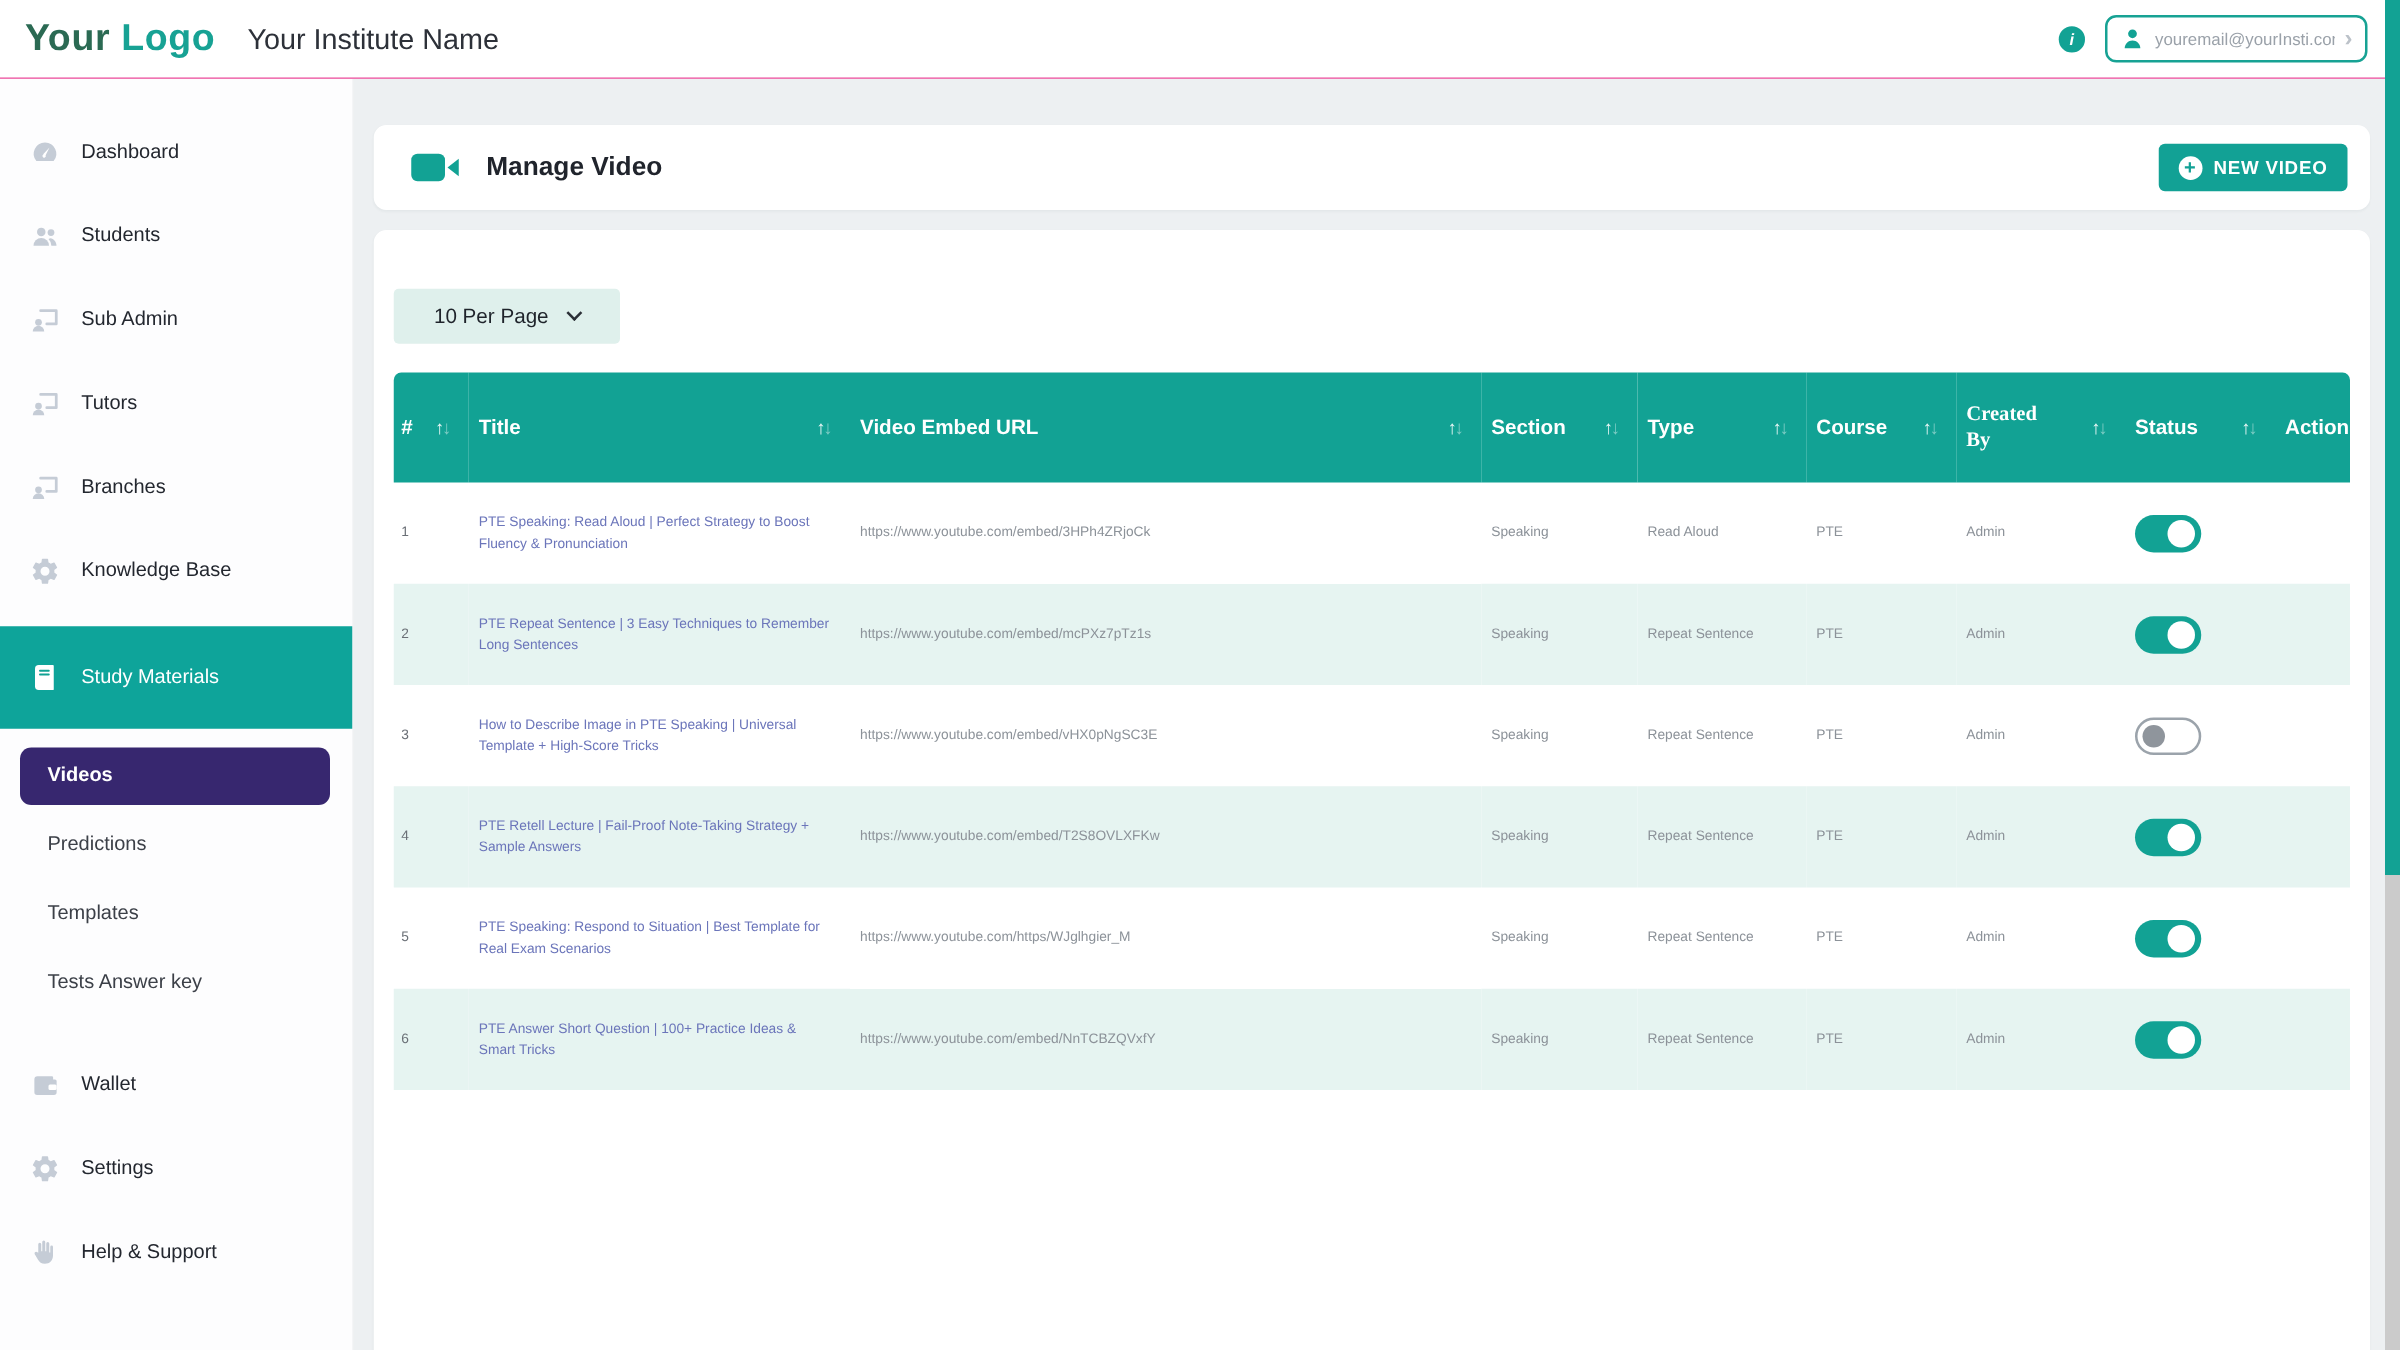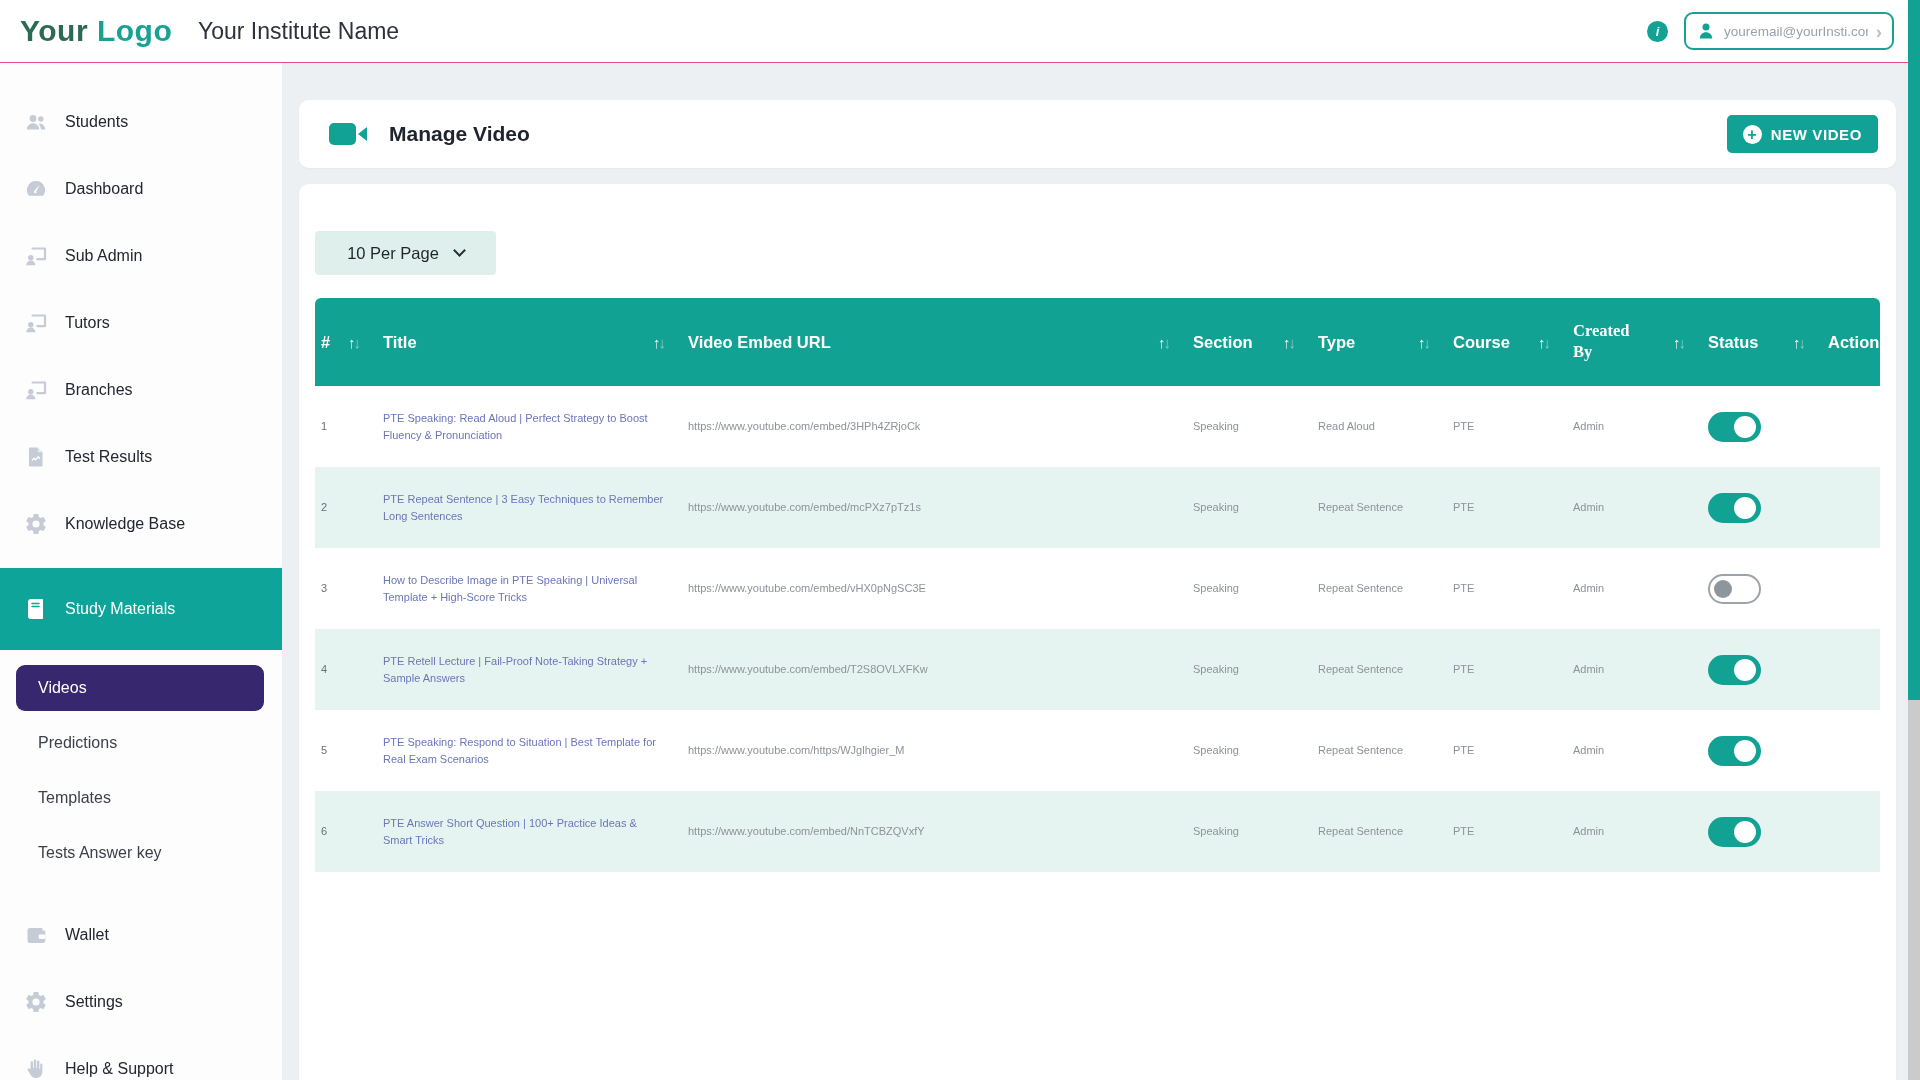--- a/index.html
+++ b/index.html
@@ -27,21 +27,21 @@
              border-right:1px solid #eceef0; overflow:hidden; padding-top:36px; z-index:10; }
   .side-item { display:flex; align-items:center; gap:17px; height:45px; margin-bottom:22px;
                padding-left:24px; font-size:16px; color:#23272f; cursor:pointer; }
   .side-item .ic { width:24px; height:24px; color:#c5ccd6; flex:0 0 auto; }
   .side-item .ic svg { width:100%; height:100%; }
   .side-item.active { background:#0ea49a; color:#ffffff; height:82px; margin-bottom:1px; }
   .side-item.active .ic { color:#ffffff; }
   .side-sub { padding-top:14px; }
   .sub-item { height:46px; display:flex; align-items:center; padding-left:38px; font-size:16px;
               color:#3c4048; margin-bottom:9px; cursor:pointer; }
-  .sub-item.active { background:#37276f; color:#fff; font-weight:normal; border-radius:9px;
+  .sub-item.active { background:#37276f; color:#fff; font-weight:bold; border-radius:9px;
                      margin:0 18px 9px 16px; padding-left:22px; }
   .side-bottom { margin-top:36px; }
 
   
   .main { position:absolute; left:283px; top:63px; right:12px; bottom:0; padding:37px 12px 0 16px; overflow:hidden; }
   .card { background:#fff; border-radius:10px; box-shadow:0 1px 2px rgba(20,40,40,.04); }
   .card-head { height:68px; display:flex; align-items:center; padding:0 18px 0 30px; }
   .cam { display:flex; align-items:center; gap:2px; margin-right:22px; }
   .cam-body { width:27px; height:22px; background:#12a294; border-radius:5px; }
   .cam-lens { width:0; height:0; border-top:7px solid transparent; border-bottom:7px solid transparent;
@@ -110,66 +110,58 @@
       </span>
       <span class="email">youremail@yourInsti.com</span>
       <span class="chev">›</span>
     </div>
   </div>
 </header>
 
 <aside class="sidebar">
   <nav id="side-main">
       <div class="side-item">
+        <span class="ic"><svg viewBox="0 0 24 24">
+            <path d="M12 4a9 9 0 0 0-6.9 14.8h13.8A9 9 0 0 0 12 4z" fill="currentColor"></path>
+            <path d="M10.7 13.2 15.6 8l-3.1 6.2a1.35 1.35 0 1 1-1.8-.6z" fill="#fff"></path>
+          </svg></span>
+        <span>Dashboard</span>
+      </div>
+      <div class="side-item">
         <span class="ic"><svg viewBox="0 0 24 24" fill="currentColor">
             <circle cx="9" cy="8.5" r="3.4"></circle>
             <path d="M2.8 19.5a6.2 6.2 0 0 1 12.4 0z"></path>
             <circle cx="16.8" cy="9" r="2.7"></circle>
             <path d="M16.2 13.6c2.8.4 5 2.9 5 5.9h-4.1a7.8 7.8 0 0 0-2.3-5.4z"></path>
           </svg></span>
         <span>Students</span>
       </div>
       <div class="side-item">
         <span class="ic"><svg viewBox="0 0 24 24">
-            <path d="M12 4a9 9 0 0 0-6.9 14.8h13.8A9 9 0 0 0 12 4z" fill="currentColor"></path>
-            <path d="M10.7 13.2 15.6 8l-3.1 6.2a1.35 1.35 0 1 1-1.8-.6z" fill="#fff"></path>
-          </svg></span>
-        <span>Dashboard</span>
+            <path d="M8.5 4.5H21v10.6h-7.6" fill="none" stroke="currentColor" stroke-width="2.2" stroke-linecap="round" stroke-linejoin="round"></path>
+            <circle cx="6.8" cy="13.8" r="2.7" fill="currentColor"></circle>
+            <path d="M2.2 21.2a4.6 4.6 0 0 1 9.2 0z" fill="currentColor"></path>
+          </svg></span>
+        <span>Sub Admin</span>
       </div>
       <div class="side-item">
         <span class="ic"><svg viewBox="0 0 24 24">
             <path d="M8.5 4.5H21v10.6h-7.6" fill="none" stroke="currentColor" stroke-width="2.2" stroke-linecap="round" stroke-linejoin="round"></path>
             <circle cx="6.8" cy="13.8" r="2.7" fill="currentColor"></circle>
             <path d="M2.2 21.2a4.6 4.6 0 0 1 9.2 0z" fill="currentColor"></path>
           </svg></span>
-        <span>Sub Admin</span>
+        <span>Tutors</span>
       </div>
       <div class="side-item">
         <span class="ic"><svg viewBox="0 0 24 24">
             <path d="M8.5 4.5H21v10.6h-7.6" fill="none" stroke="currentColor" stroke-width="2.2" stroke-linecap="round" stroke-linejoin="round"></path>
             <circle cx="6.8" cy="13.8" r="2.7" fill="currentColor"></circle>
             <path d="M2.2 21.2a4.6 4.6 0 0 1 9.2 0z" fill="currentColor"></path>
           </svg></span>
-        <span>Tutors</span>
-      </div>
-      <div class="side-item">
-        <span class="ic"><svg viewBox="0 0 24 24">
-            <path d="M8.5 4.5H21v10.6h-7.6" fill="none" stroke="currentColor" stroke-width="2.2" stroke-linecap="round" stroke-linejoin="round"></path>
-            <circle cx="6.8" cy="13.8" r="2.7" fill="currentColor"></circle>
-            <path d="M2.2 21.2a4.6 4.6 0 0 1 9.2 0z" fill="currentColor"></path>
-          </svg></span>
         <span>Branches</span>
-      </div>
-      <div class="side-item">
-        <span class="ic"><svg viewBox="0 0 24 24" fill="currentColor">
-            <path d="M6 2.5h7.8l4.7 4.7v13.3a1 1 0 0 1-1 1H6a1 1 0 0 1-1-1v-17a1 1 0 0 1 1-1z"></path>
-            <path d="M13.8 2.5v4.7h4.7z" fill="#fff" opacity=".55"></path>
-            <path d="M8 15.5l2-2.2 1.5 1.5 2.8-3 1.7 2" stroke="#fff" stroke-width="1.3" fill="none"></path>
-          </svg></span>
-        <span>Test Results</span>
       </div>
       <div class="side-item">
         <span class="ic"><svg viewBox="0 0 24 24" fill="currentColor">
             <path d="M19.5 12c0-.34-.03-.67-.07-1l2.1-1.64a.5.5 0 0 0 .12-.64l-2-3.46a.5.5 0 0 0-.61-.22l-2.47 1a7.5 7.5 0 0 0-1.73-1l-.37-2.62A.5.5 0 0 0 14 2h-4a.5.5 0 0 0-.5.42l-.37 2.62c-.63.26-1.2.6-1.73 1l-2.47-1a.5.5 0 0 0-.6.22l-2 3.46a.5.5 0 0 0 .12.64L4.54 11a8 8 0 0 0 0 2l-2.1 1.64a.5.5 0 0 0-.12.64l2 3.46c.13.22.4.3.6.22l2.48-1c.53.4 1.1.74 1.73 1l.37 2.62c.04.24.25.42.5.42h4c.25 0 .46-.18.5-.42l.37-2.62a7.5 7.5 0 0 0 1.73-1l2.47 1c.23.09.49 0 .61-.22l2-3.46a.5.5 0 0 0-.12-.64L19.43 13c.04-.33.07-.66.07-1zm-7.5 3.6a3.6 3.6 0 1 1 0-7.2 3.6 3.6 0 0 1 0 7.2z"></path>
           </svg></span>
         <span>Knowledge Base</span>
       </div>
       <div class="side-item active">
         <span class="ic"><svg viewBox="0 0 24 24">
             <path d="M7 2h11.3a.7.7 0 0 1 .7.7v18.6a.7.7 0 0 1-.7.7H7a3 3 0 0 1-3-3V5a3 3 0 0 1 3-3z" fill="currentColor"></path>

